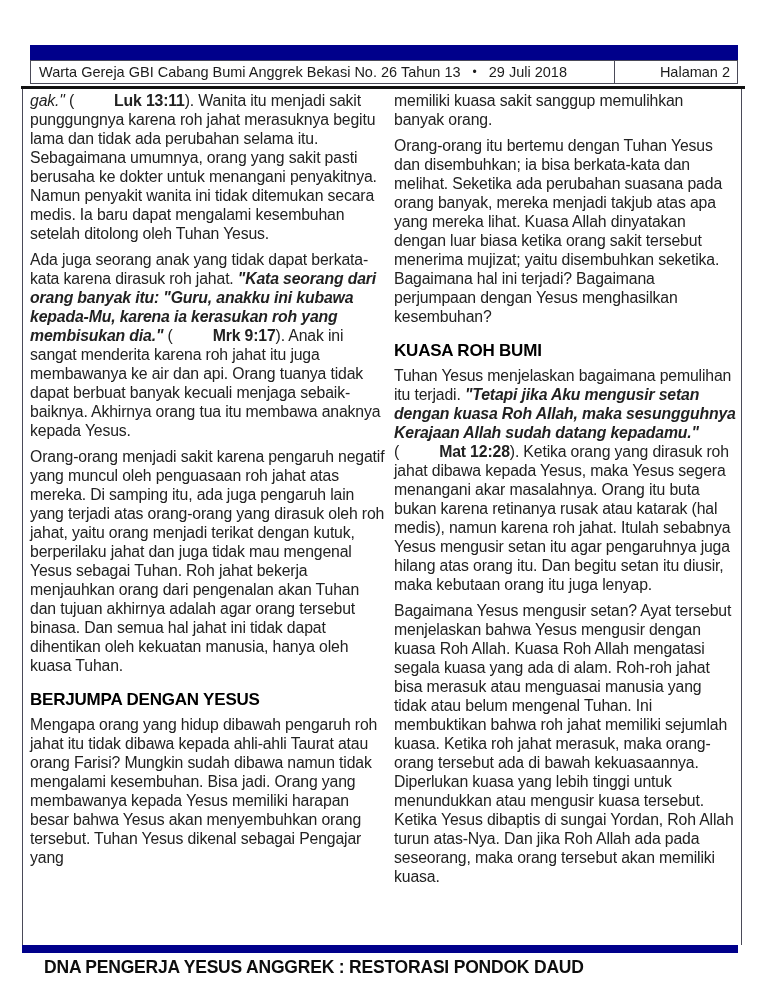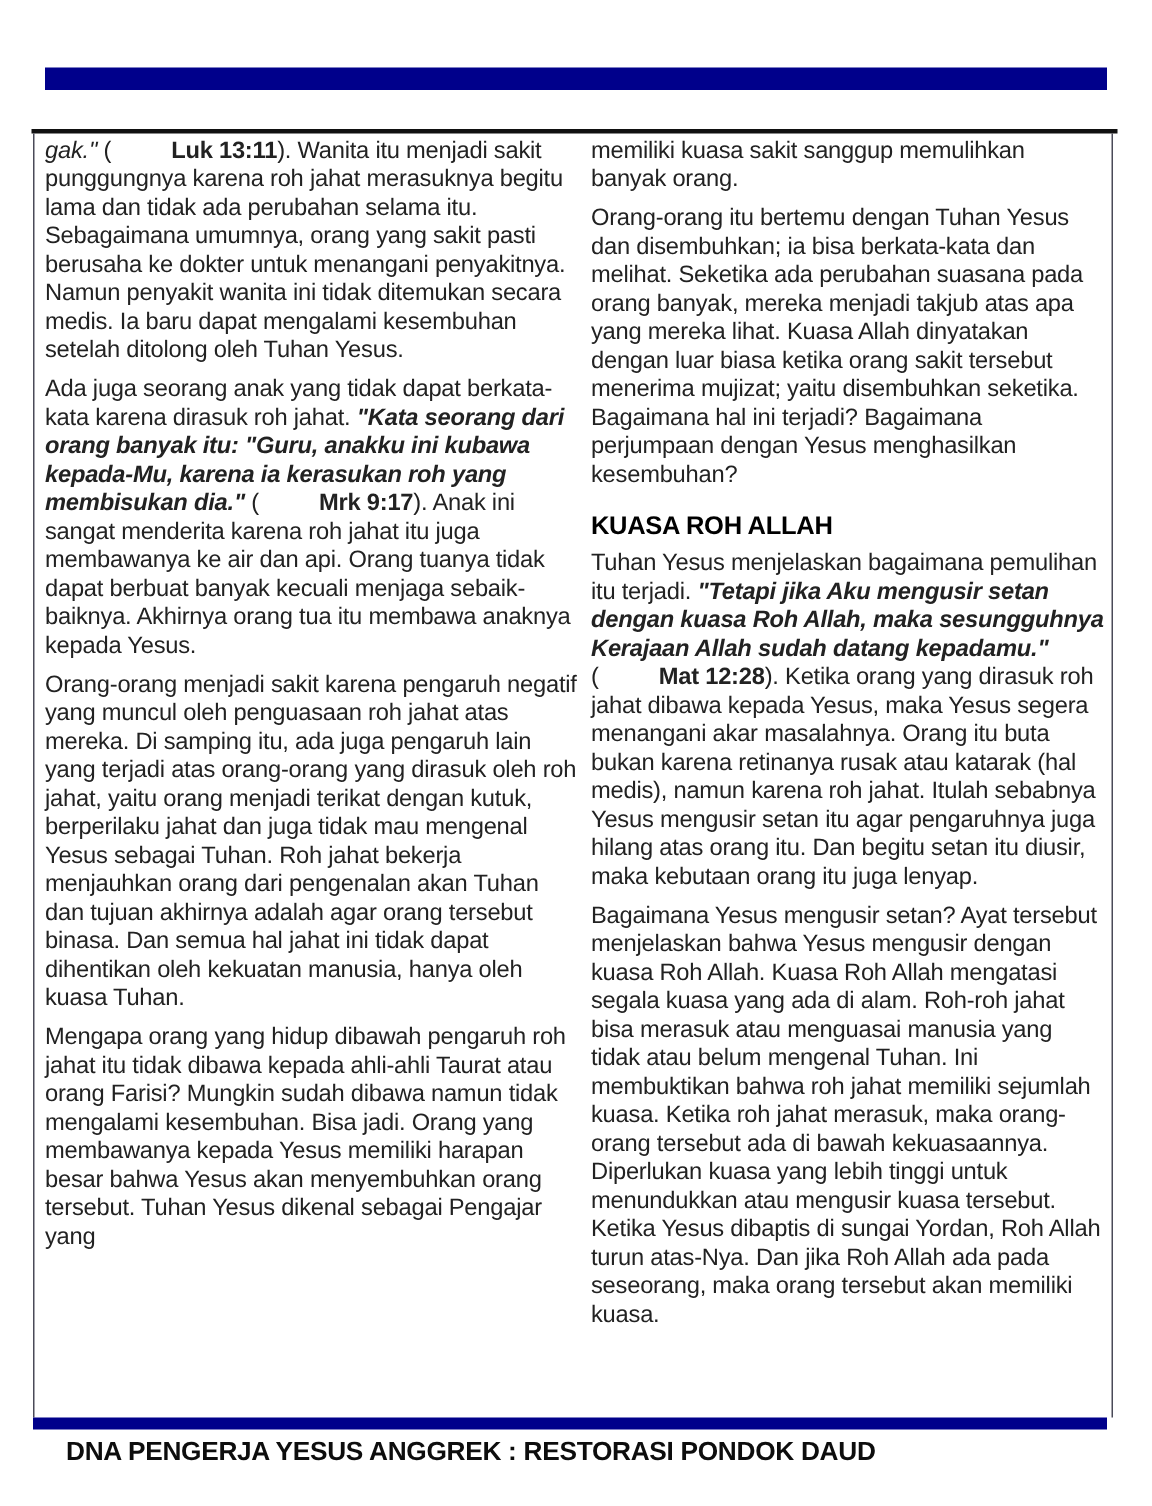--- a/index.html
+++ b/index.html
@@ -99,34 +99,45 @@
     white-space: nowrap;
   }
 </style>
 </head>
 <body>
 
 <div class="page">
 
   <div class="header-band"></div>
 
+  <div class="header-row">
+    <div class="header-left">
+      <span>Warta Gereja GBI Cabang Bumi Anggrek Bekasi No. 26 Tahun 13</span>
+      <span class="bullet">•</span>
+      <span>29 Juli 2018</span>
+    </div>
+    <div class="header-right">
+      <span>Halaman 2</span>
+    </div>
+  </div>
 
   <div class="thick-rule"></div>
 
   <div class="content">
     <div class="col col-left">
         <p class="col-para"><span class="run-italic">gak." </span><span class="run-normal">(</span><span class="run-bold">Luk 13:11</span><span class="run-normal">). Wanita itu menjadi sakit punggungnya karena roh jahat merasuknya begitu lama dan tidak ada perubahan selama itu. Sebagaimana umumnya, orang yang sakit pasti berusaha ke dokter untuk menangani penyakitnya. Namun penyakit wanita ini tidak ditemukan secara medis. Ia baru dapat mengalami kesembuhan setelah ditolong oleh Tuhan Yesus.</span></p>
         <p class="col-para"><span class="run-normal">Ada juga seorang anak yang tidak dapat berkata-kata karena dirasuk roh jahat. </span><span class="run-bolditalic">"Kata seorang dari orang banyak itu: "Guru, anakku ini kubawa kepada-Mu, karena ia kerasukan roh yang membisukan dia." </span><span class="run-normal">(</span><span class="run-bold">Mrk 9:17</span><span class="run-normal">). Anak ini sangat menderita karena roh jahat itu juga membawanya ke air dan api. Orang tuanya tidak dapat berbuat banyak kecuali menjaga sebaik-baiknya. Akhirnya orang tua itu membawa anaknya kepada Yesus.</span></p>
         <p class="col-para"><span class="run-normal">Orang-orang menjadi sakit karena pengaruh negatif yang muncul oleh penguasaan roh jahat atas mereka. Di samping itu, ada juga pengaruh lain yang terjadi atas orang-orang yang dirasuk oleh roh jahat, yaitu orang menjadi terikat dengan kutuk, berperilaku jahat dan juga tidak mau mengenal Yesus sebagai Tuhan. Roh jahat bekerja menjauhkan orang dari pengenalan akan Tuhan dan tujuan akhirnya adalah agar orang tersebut binasa. Dan semua hal jahat ini tidak dapat dihentikan oleh kekuatan manusia, hanya oleh kuasa Tuhan.</span></p>
+        <h2 class="col-heading"><span class="run-normal">BERJUMPA DENGAN YESUS</span></h2>
         <p class="col-para"><span class="run-normal">Mengapa orang yang hidup dibawah pengaruh roh jahat itu tidak dibawa kepada ahli-ahli Taurat atau orang Farisi? Mungkin sudah dibawa namun tidak mengalami kesembuhan. Bisa jadi. Orang yang membawanya kepada Yesus memiliki harapan besar bahwa Yesus akan menyembuhkan orang tersebut. Tuhan Yesus dikenal sebagai Pengajar yang</span></p>
       </div>
     <div class="col col-right">
         <p class="col-para"><span class="run-normal">memiliki kuasa sakit sanggup memulihkan banyak orang.</span></p>
         <p class="col-para"><span class="run-normal">Orang-orang itu bertemu dengan Tuhan Yesus dan disembuhkan; ia bisa berkata-kata dan melihat. Seketika ada perubahan suasana pada orang banyak, mereka menjadi takjub atas apa yang mereka lihat. Kuasa Allah dinyatakan dengan luar biasa ketika orang sakit tersebut menerima mujizat; yaitu disembuhkan seketika. Bagaimana hal ini terjadi? Bagaimana perjumpaan dengan Yesus menghasilkan kesembuhan?</span></p>
-        <h2 class="col-heading"><span class="run-normal">KUASA ROH ALLAH</span></h2>
+        <h2 class="col-heading"><span class="run-normal">KUASA ROH BUMI</span></h2>
         <p class="col-para"><span class="run-normal">Tuhan Yesus menjelaskan bagaimana pemulihan itu terjadi. </span><span class="run-bolditalic">"Tetapi jika Aku mengusir setan dengan kuasa Roh Allah, maka sesungguhnya Kerajaan Allah sudah datang kepadamu." </span><span class="run-normal">(</span><span class="run-bold">Mat 12:28</span><span class="run-normal">). Ketika orang yang dirasuk roh jahat dibawa kepada Yesus, maka Yesus segera menangani akar masalahnya. Orang itu buta bukan karena retinanya rusak atau katarak (hal medis), namun karena roh jahat. Itulah sebabnya Yesus mengusir setan itu agar pengaruhnya juga hilang atas orang itu. Dan begitu setan itu diusir, maka kebutaan orang itu juga lenyap.</span></p>
         <p class="col-para"><span class="run-normal">Bagaimana Yesus mengusir setan? Ayat tersebut menjelaskan bahwa Yesus mengusir dengan kuasa Roh Allah. Kuasa Roh Allah mengatasi segala kuasa yang ada di alam. Roh-roh jahat bisa merasuk atau menguasai manusia yang tidak atau belum mengenal Tuhan. Ini membuktikan bahwa roh jahat memiliki sejumlah kuasa. Ketika roh jahat merasuk, maka orang-orang tersebut ada di bawah kekuasaannya. Diperlukan kuasa yang lebih tinggi untuk menundukkan atau mengusir kuasa tersebut. Ketika Yesus dibaptis di sungai Yordan, Roh Allah turun atas-Nya. Dan jika Roh Allah ada pada seseorang, maka orang tersebut akan memiliki kuasa.</span></p>
       </div>
   </div>
 
   <div class="bottom-band"></div>
 
   <div class="footer-line">DNA PENGERJA YESUS ANGGREK : RESTORASI PONDOK DAUD</div>
 
 </div>

